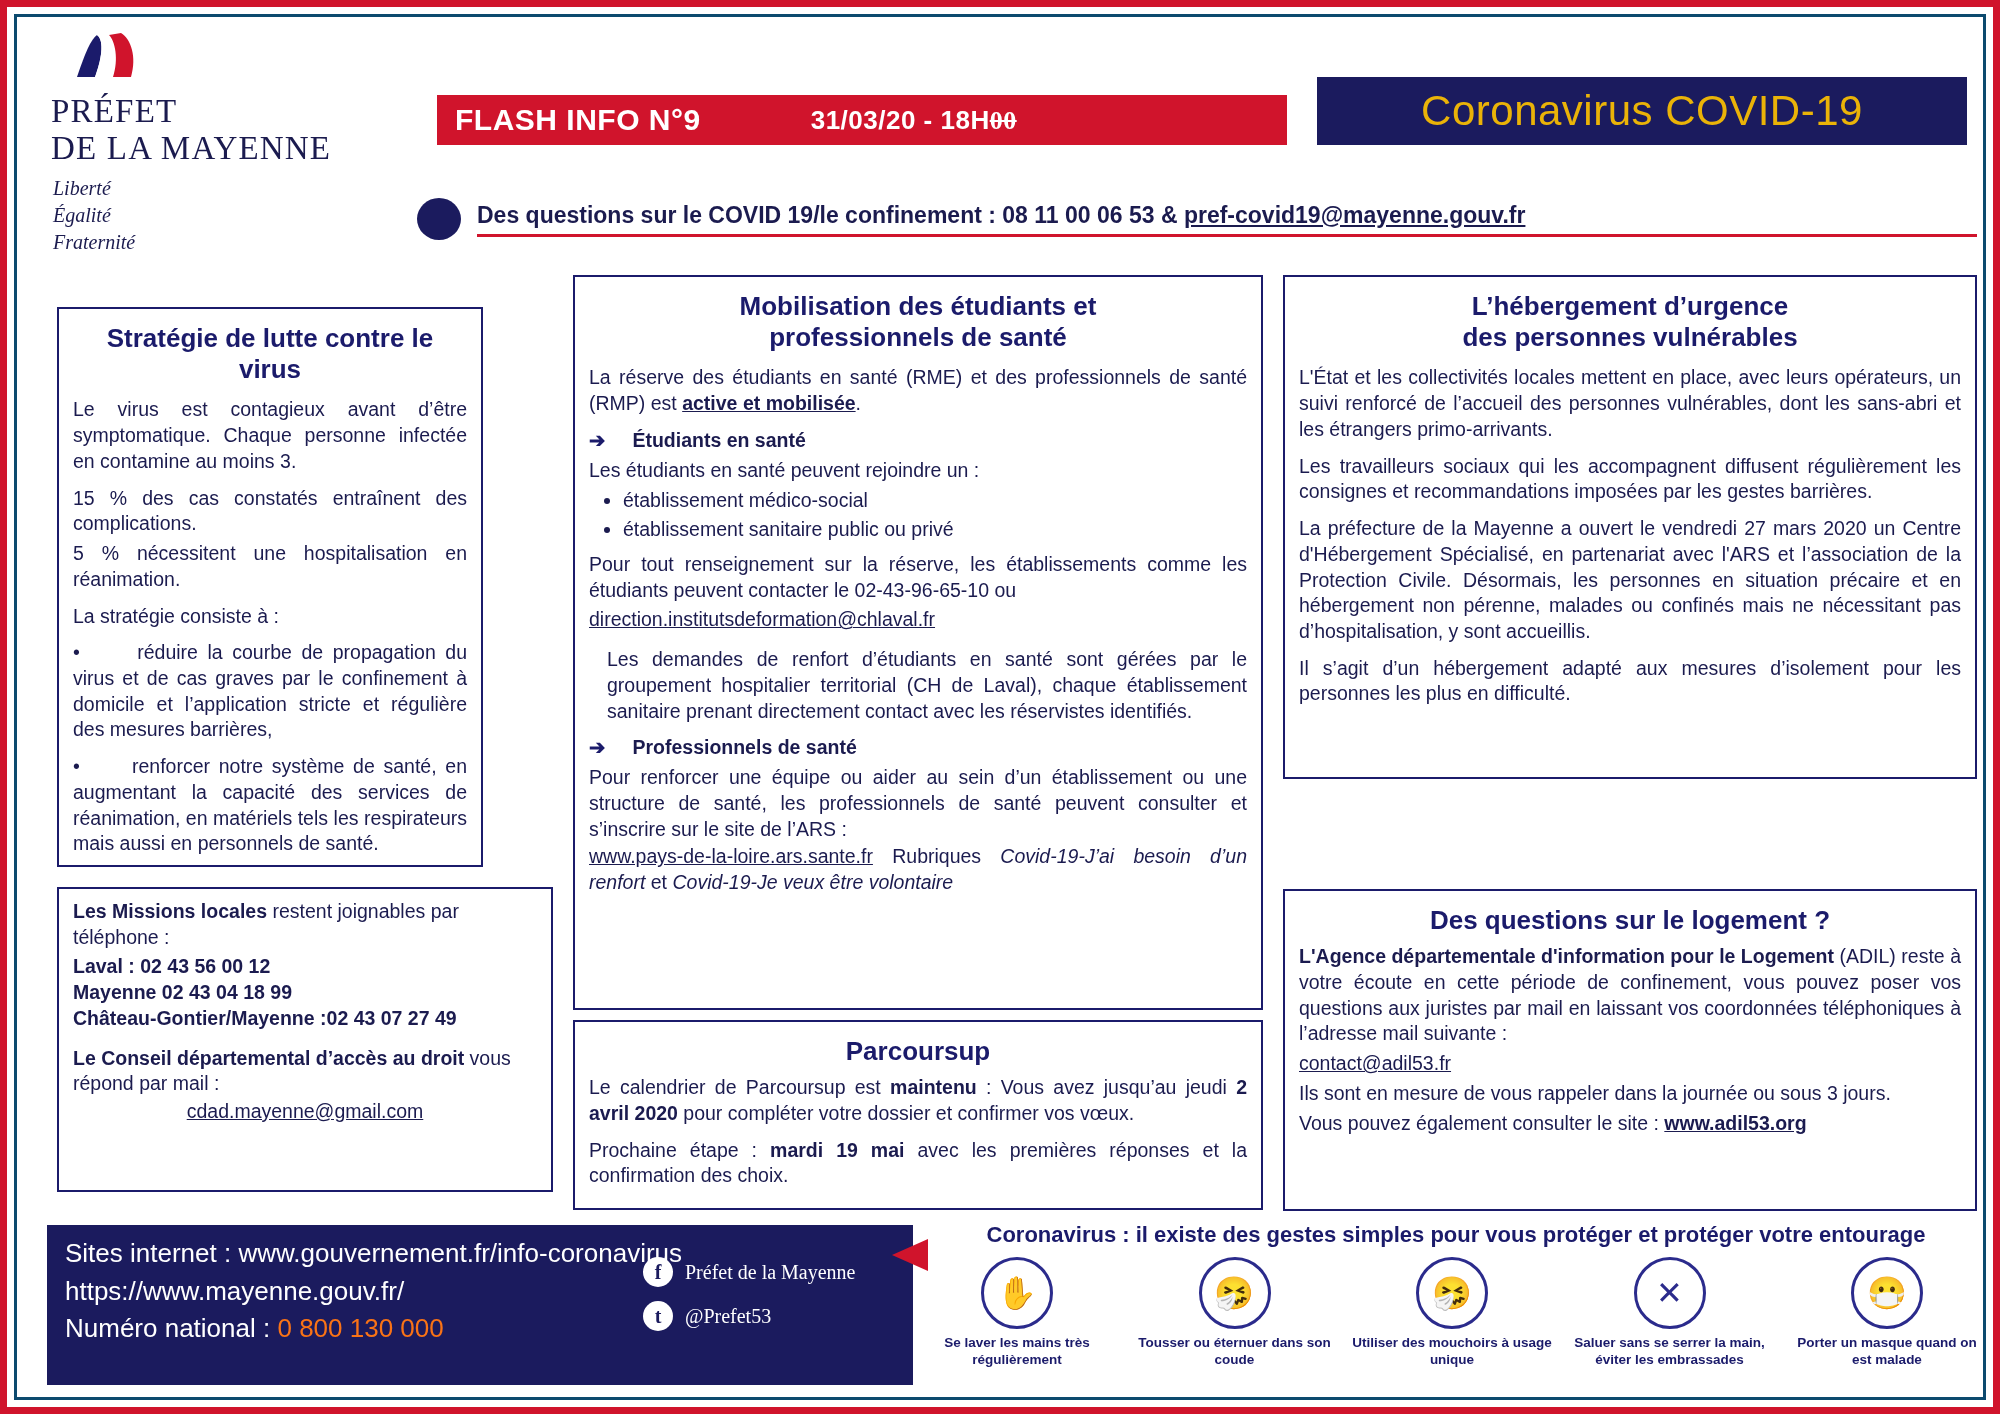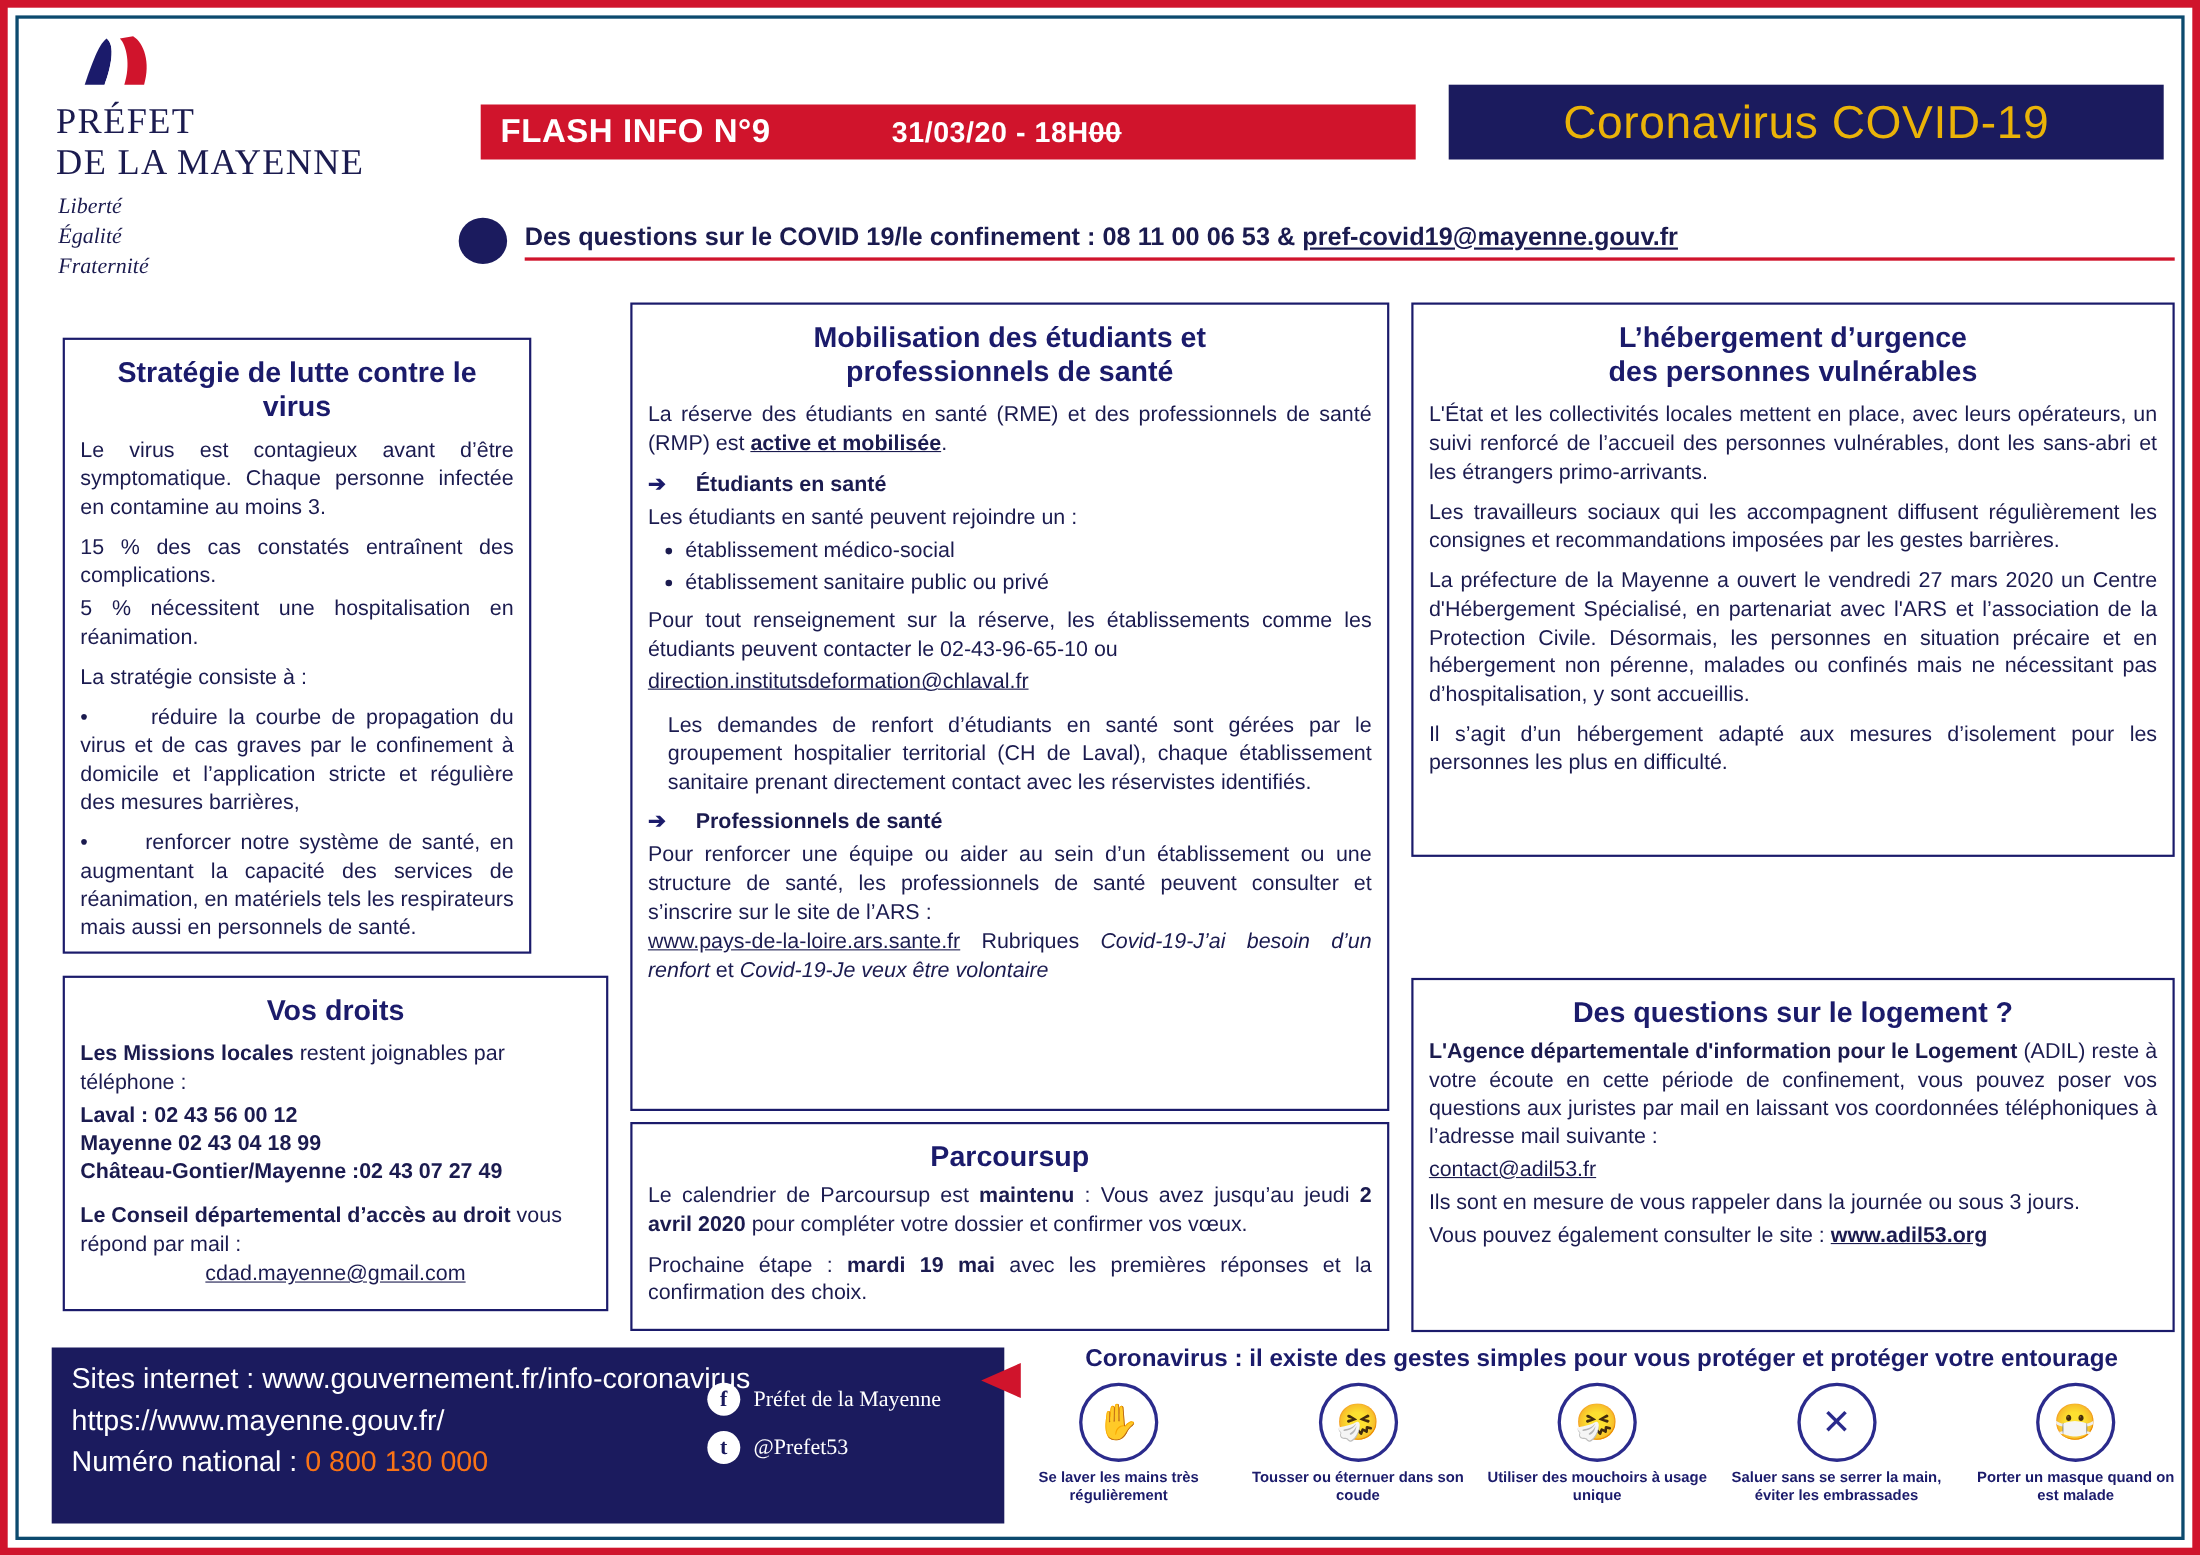--- a/index.html
+++ b/index.html
@@ -40,21 +40,21 @@
     margin-top:8px; margin-left:10px; color:#1b1b4f;
   }
 
   .flashbar {
     position:absolute; left:420px; top:78px; width:850px; height:50px;
     background:#d0142c; color:#fff;
     display:flex; align-items:center;
   }
   .flashbar .t1 { font-size:30px; font-weight:bold; margin-left:18px; letter-spacing:0.5px; }
   .flashbar .t2 { font-size:26px; font-weight:bold; margin-left:110px; letter-spacing:0.5px; }
-  .flashbar .t2 s { text-decoration:line-through; }
+  .flashbar .t2 s { text-decoration:line-through;font-family:Liberation Serif, serif; }
 
   .covidtitle {
     position:absolute; left:1300px; top:60px; width:650px; height:68px;
     background:#1b1b5e; color:#eab308;
     display:flex; align-items:center; justify-content:center;
     font-size:42px; letter-spacing:0.5px;
   }
 
   .qline {
     position:absolute; left:400px; top:180px; width:1560px; height:44px;
@@ -176,21 +176,20 @@
     <h2 class="bt">Stratégie de lutte contre le virus</h2>
     <p>Le virus est contagieux avant d’être symptomatique. Chaque personne infectée en contamine au moins 3.</p>
     <p style="margin-bottom:4px">15 % des cas constatés entraînent des complications.</p>
     <p>5 % nécessitent une hospitalisation en réanimation.</p>
     <p>La stratégie consiste à :</p>
     <p>•&nbsp;&nbsp;&nbsp;&nbsp;&nbsp;&nbsp;<span>réduire la courbe de propagation du virus et de cas graves par le confinement à domicile et l’application stricte et régulière des mesures barrières,</span></p>
     <p>•&nbsp;&nbsp;&nbsp;&nbsp;&nbsp;&nbsp;<span>renforcer notre système de santé, en augmentant la capacité des services de réanimation, en matériels tels les respirateurs mais aussi en personnels de santé.</span></p>
   </div>
 
   <div class="box" id="box-droits">
-    <h2 class="bt">Vos droits</h2>
     <p class="p-left" style="margin-bottom:4px"><b>Les Missions locales</b><span> restent joignables par téléphone :</span></p>
     <p class="p-left" style="margin:0"><b>Laval : 02 43 56 00 12</b></p>
     <p class="p-left" style="margin:0"><b>Mayenne 02 43 04 18 99</b></p>
     <p class="p-left" style="margin:0 0 14px 0"><b>Château-Gontier/Mayenne :02 43 07 27 49</b></p>
     <p class="p-left" style="margin-bottom:2px"><b>Le Conseil départemental d’accès au droit</b><span> vous répond par mail :</span></p>
     <p style="text-align:center;margin:0"><span class="u">cdad.mayenne@gmail.com</span></p>
   </div>
 
   <div class="box" id="box-mobil">
     <h2 class="bt"><span>Mobilisation des étudiants et</span><br><span>professionnels de santé</span></h2>

